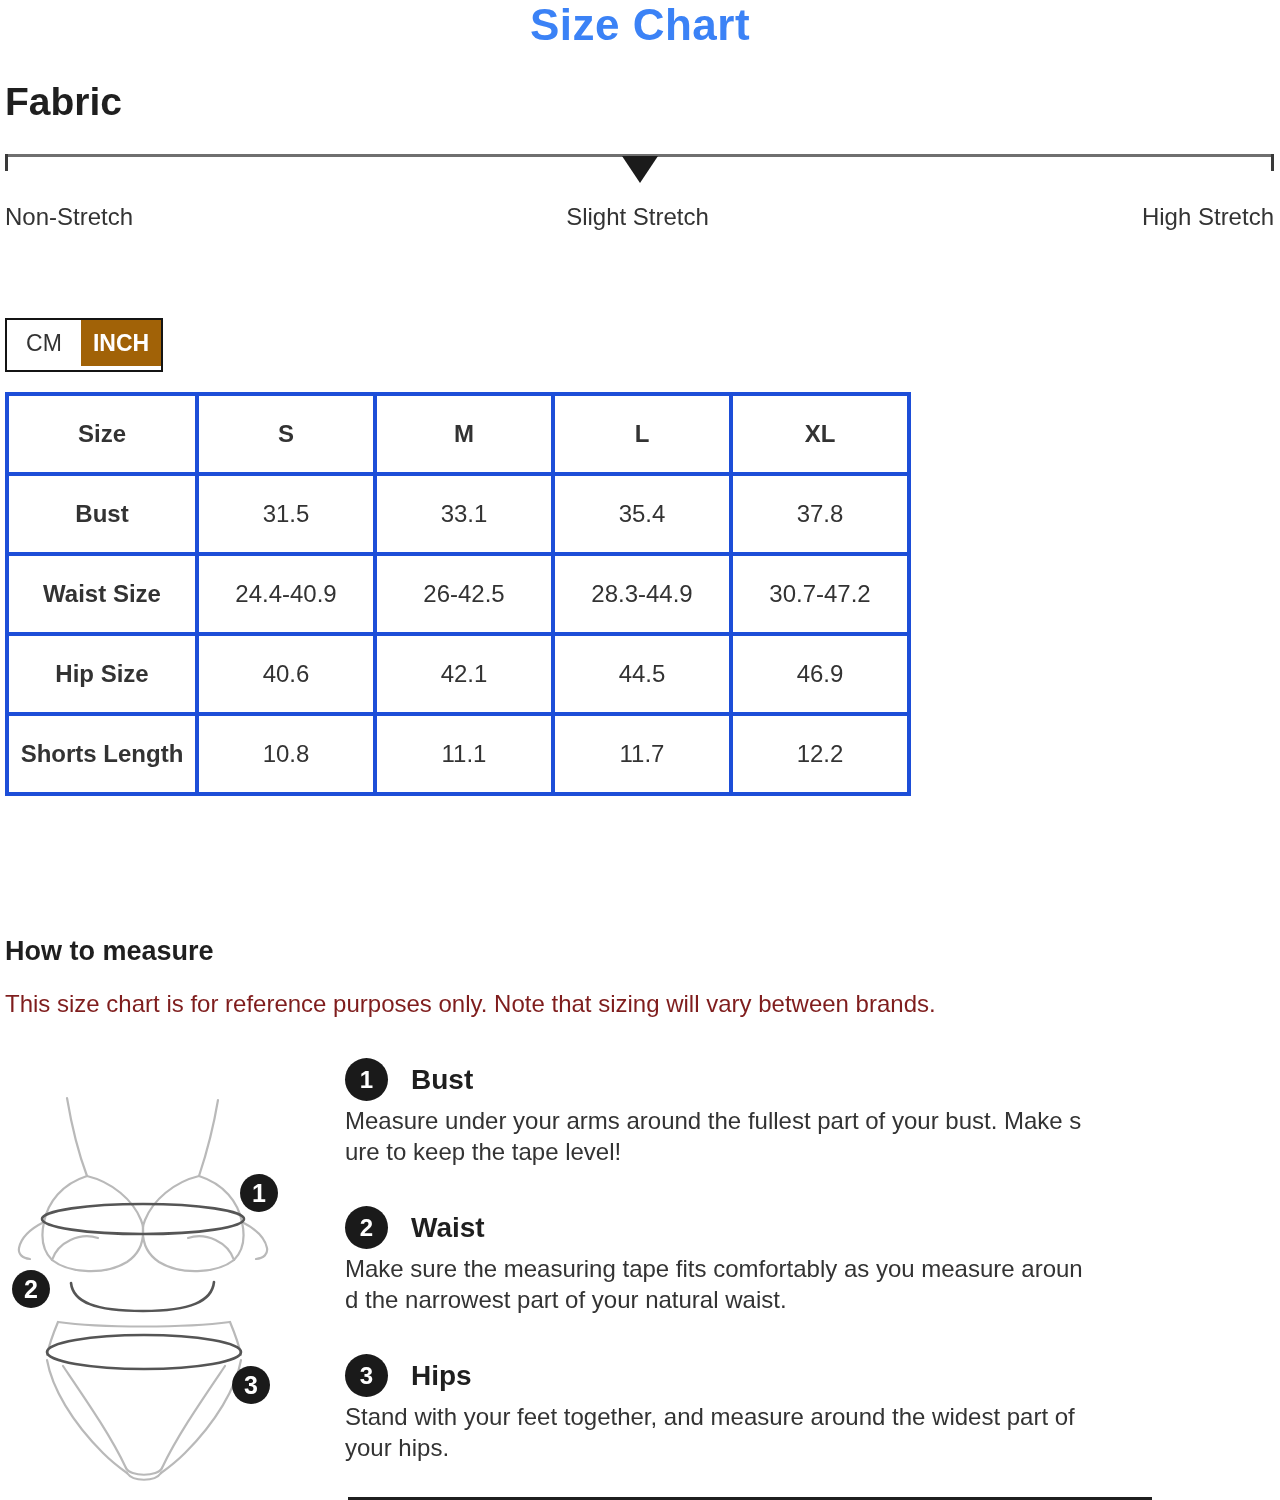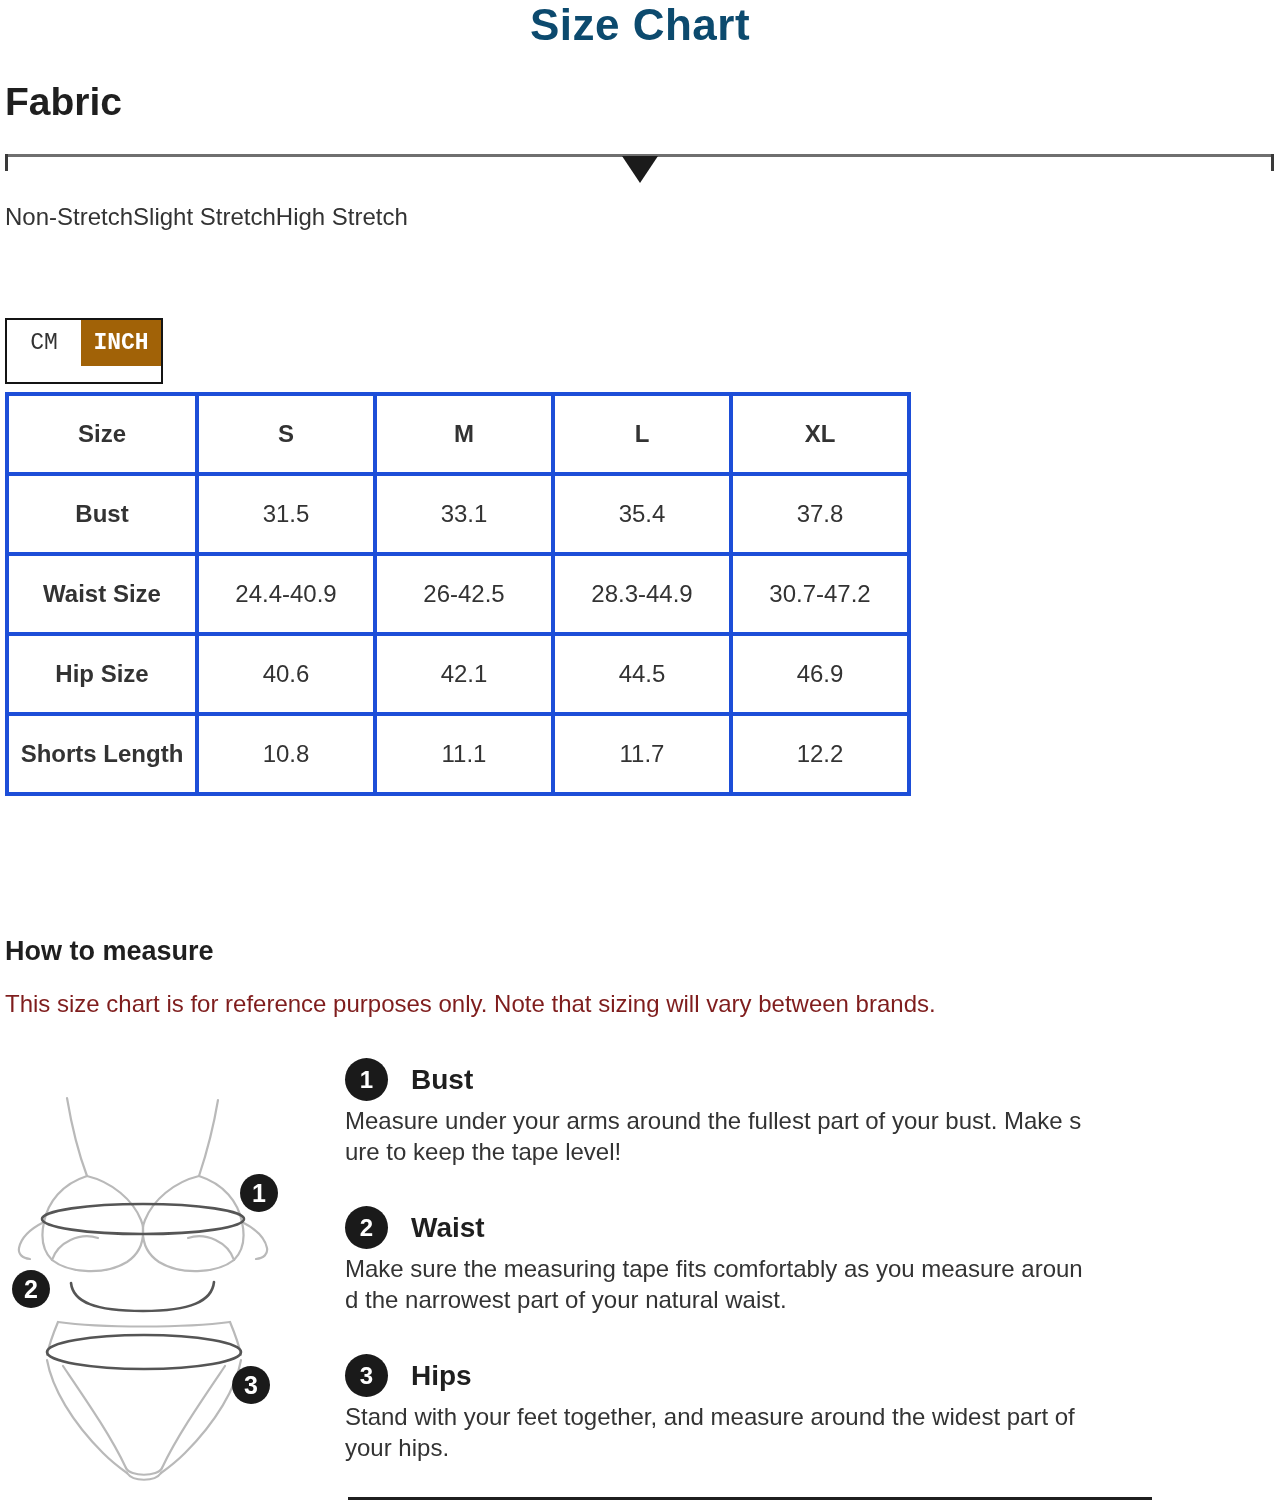--- a/index.html
+++ b/index.html
@@ -13,21 +13,21 @@
     overflow: hidden;
   }
 
   
   .page-title {
     position: absolute;
     top: 0; left: 0; right: 0;
     text-align: center;
     font-size: 44px;
     font-weight: bold;
-    color: #0c4a6e;
+    color: #3b82f6;
     letter-spacing: 0.5px;
   }
 
   
   .fabric-heading {
     position: absolute;
     top: 80px; left: 5px;
     font-size: 39px;
     font-weight: bold;
     color: #1f1f1f;
@@ -61,32 +61,32 @@
     width: 0; height: 0;
     border-left: 18px solid transparent;
     border-right: 18px solid transparent;
     border-top: 27px solid #1b1b1b;
   }
   .stretch-labels {
     position: absolute;
     top: 203px; left: 5px;
     width: 1269px;
     display: flex;
+    justify-content: space-between;
     font-size: 24px;
     color: #333;
   }
 
   
   .unit-toggle {
     position: absolute;
     top: 318px; left: 5px;
     display: flex;
     border: 2px solid #141414;
-    height: 66px;
-    font-family: Liberation Mono, monospace;
+    height: 54px;
   }
   .unit-btn {
     height: 46px;
     line-height: 46px;
     text-align: center;
     font-size: 23px;
     cursor: pointer;
   }
   .unit-btn.cm { width: 74px; background: #fff; color: #333; }
   .unit-btn.inch { width: 80px; background: #a16207; color: #fff; font-weight: bold; }

